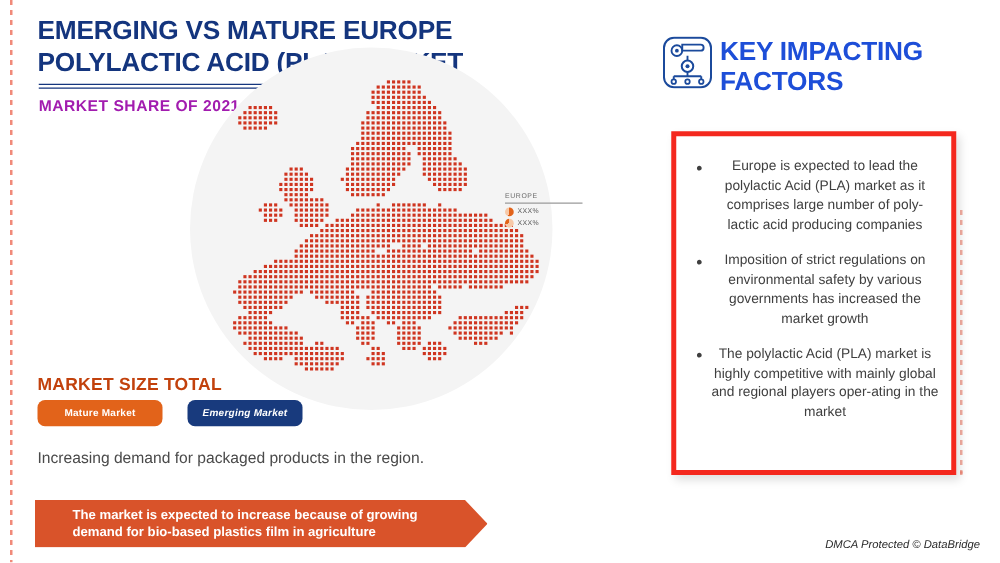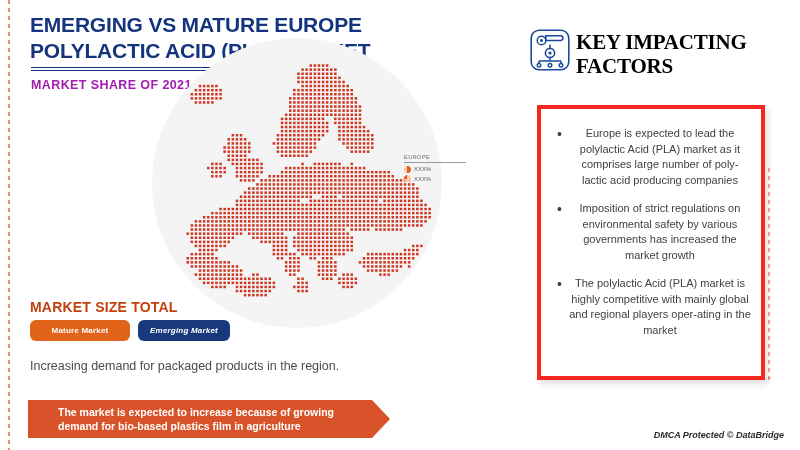--- a/index.html
+++ b/index.html
@@ -70,21 +70,21 @@
   .legend-swatch { width: 7px; height: 7px; border-radius: 50%; flex: none; }
   .sw-a { background: conic-gradient(#e2631a 0 55%, #f7c9a8 55% 100%); }
   .sw-b { background: conic-gradient(#f7c9a8 0 70%, #e2631a 70% 100%); }
   .legend-val { font-size: 5.5px; color: #555; letter-spacing: .3px; }
 
   
   .mst-head {
     position: absolute; left: 30px; top: 299px;
     font-size: 14px; font-weight: bold; color: #c2410c; letter-spacing: .2px;
   }
-  .pills { position: absolute; left: 30px; top: 320px; display: flex; gap: 8px; text-align: right; }
+  .pills { position: absolute; left: 30px; top: 320px; display: flex; gap: 20px; text-align: right; }
   .pill {
     border-radius: 6px; color: #fff; font-size: 8px; font-weight: bold;
     display: flex; align-items: center; justify-content: center;
     height: 21px; letter-spacing: .2px;
   }
   .pill-mature   { width: 100px; background: #e2631a; }
   .pill-emerging { width: 92px;  background: #183a7d; font-style: italic; }
 
   .lead-line {
     position: absolute; left: 30px; top: 359px;
@@ -100,39 +100,39 @@
   }
   .banner-text {
     color: #ffffff; font-size: 10.5px; font-weight: bold; line-height: 14px;
     padding-left: 30px; width: 330px;
   }
 
   
   .kif-icon { position: absolute; left: 530px; top: 29px; width: 40px; height: 42px; }
   .kif-title {
     position: absolute; left: 576px; top: 30px; width: 200px;
-    color: #000000; font-size: 21px; font-weight: bold; line-height: 24px;
-    text-transform: uppercase; letter-spacing: -.2px; font-family: Liberation Serif, serif;
+    color: #1d4ed8; font-size: 21px; font-weight: bold; line-height: 24px;
+    text-transform: uppercase; letter-spacing: -.2px;
   }
 
   .facts-box {
     position: absolute; left: 537px; top: 105px; width: 228px; height: 275px;
     border: 4px solid #f4281e; background: #ffffff;
     box-shadow: 3px 4px 7px rgba(0,0,0,.13);
   }
   .facts-list { padding: 17px 10px 0 16px; }
   .fact { display: flex; gap: 7px; margin-bottom: 13px; }
   .fact-bullet {
     color: #3f3f3f; font-size: 14px; line-height: 14px; flex: none; padding-top: 1px;
   }
   .fact-text { color: #3f3f3f; font-size: 11px; line-height: 15.5px; text-align: center; }
 
   .footer {
     position: absolute; right: 16px; top: 430px;
-    font-size: 9px; font-style: italic; font-weight: bold; color: #2a2a2a;
+    font-size: 9px; font-style: italic; font-weight: normal; color: #2a2a2a;
   }
 </style>
 </head>
 <body>
 
 <div id="stage">
 
   <div class="rail-left"></div>
   <div class="rail-right"></div>
   <div class="rail-bottom-dotted"></div>

